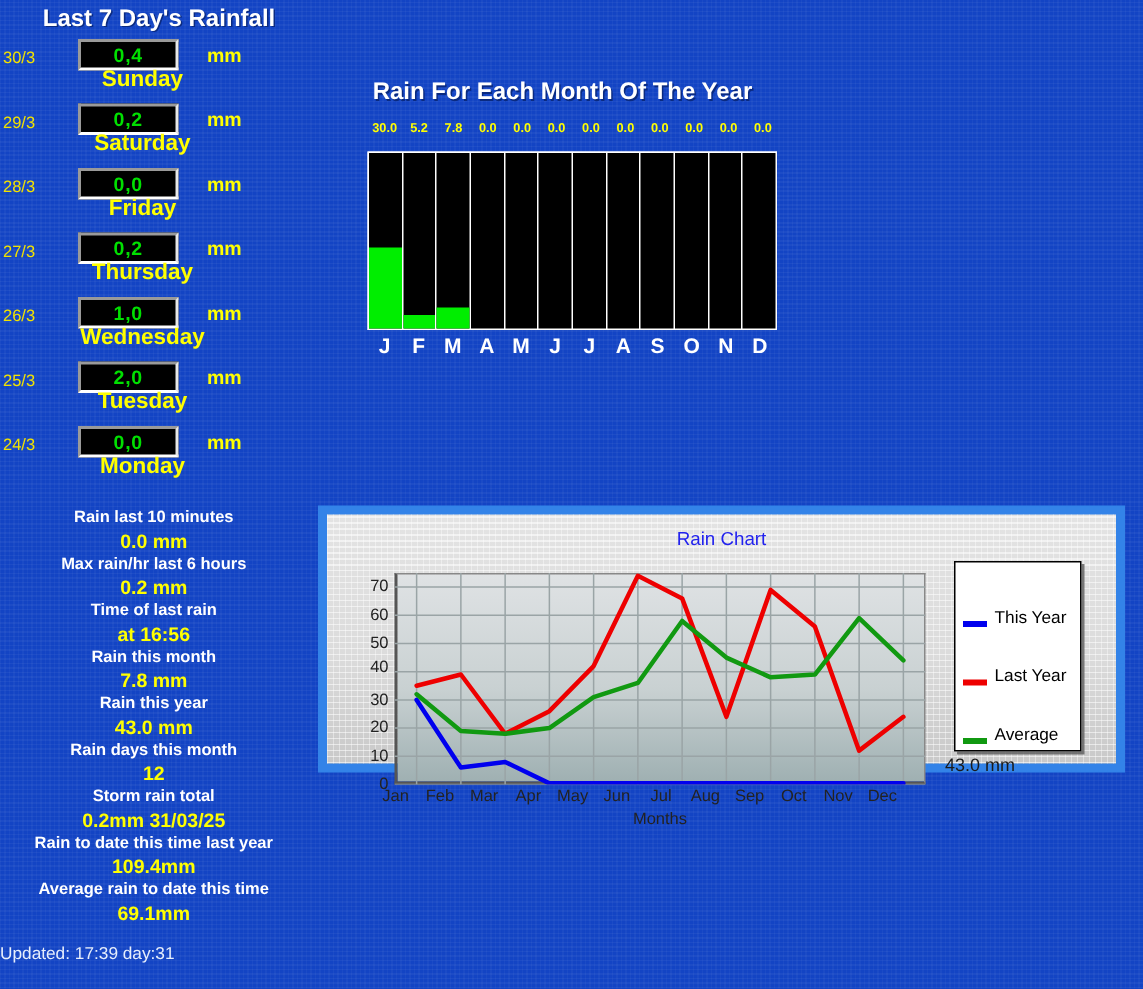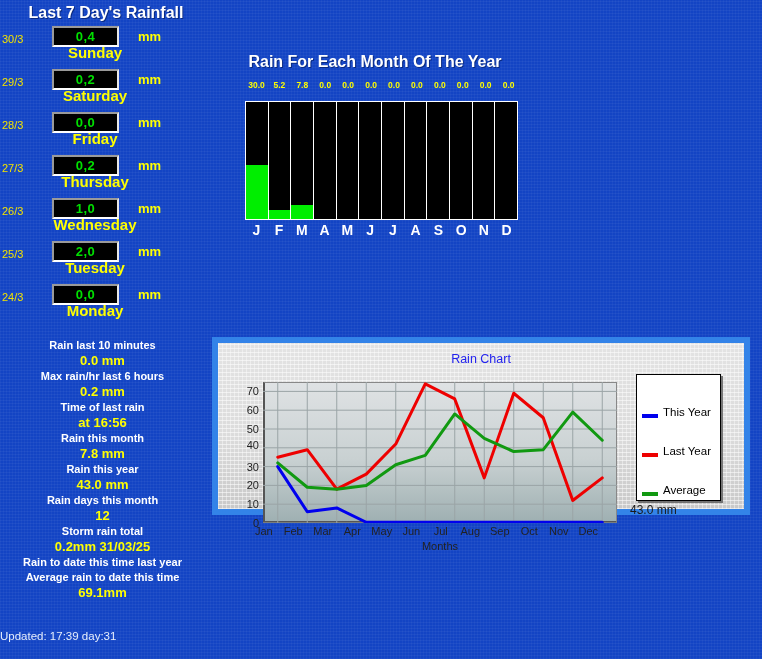--- a/index.html
+++ b/index.html
@@ -216,20 +216,21 @@
     <div class="stat-value">at 16:56</div>
     <div class="stat-label">Rain this month</div>
     <div class="stat-value">7.8 mm</div>
     <div class="stat-label">Rain this year</div>
     <div class="stat-value">43.0 mm</div>
     <div class="stat-label">Rain days this month</div>
     <div class="stat-value">12</div>
     <div class="stat-label">Storm rain total</div>
     <div class="stat-value">0.2mm 31/03/25</div>
     <div class="stat-label">Rain to date this time last year</div>
+    <div class="stat-value">109.4mm</div>
     <div class="stat-label">Average rain to date this time</div>
     <div class="stat-value">69.1mm</div>
   </div>
 <div id="updated">Updated: 17:39 day:31</div>
 
 <div id="month-panel">
   <div id="month-title">Rain For Each Month Of The Year</div>
   <div id="month-values">
       <div class="mv">30.0</div>
       <div class="mv">5.2</div>

